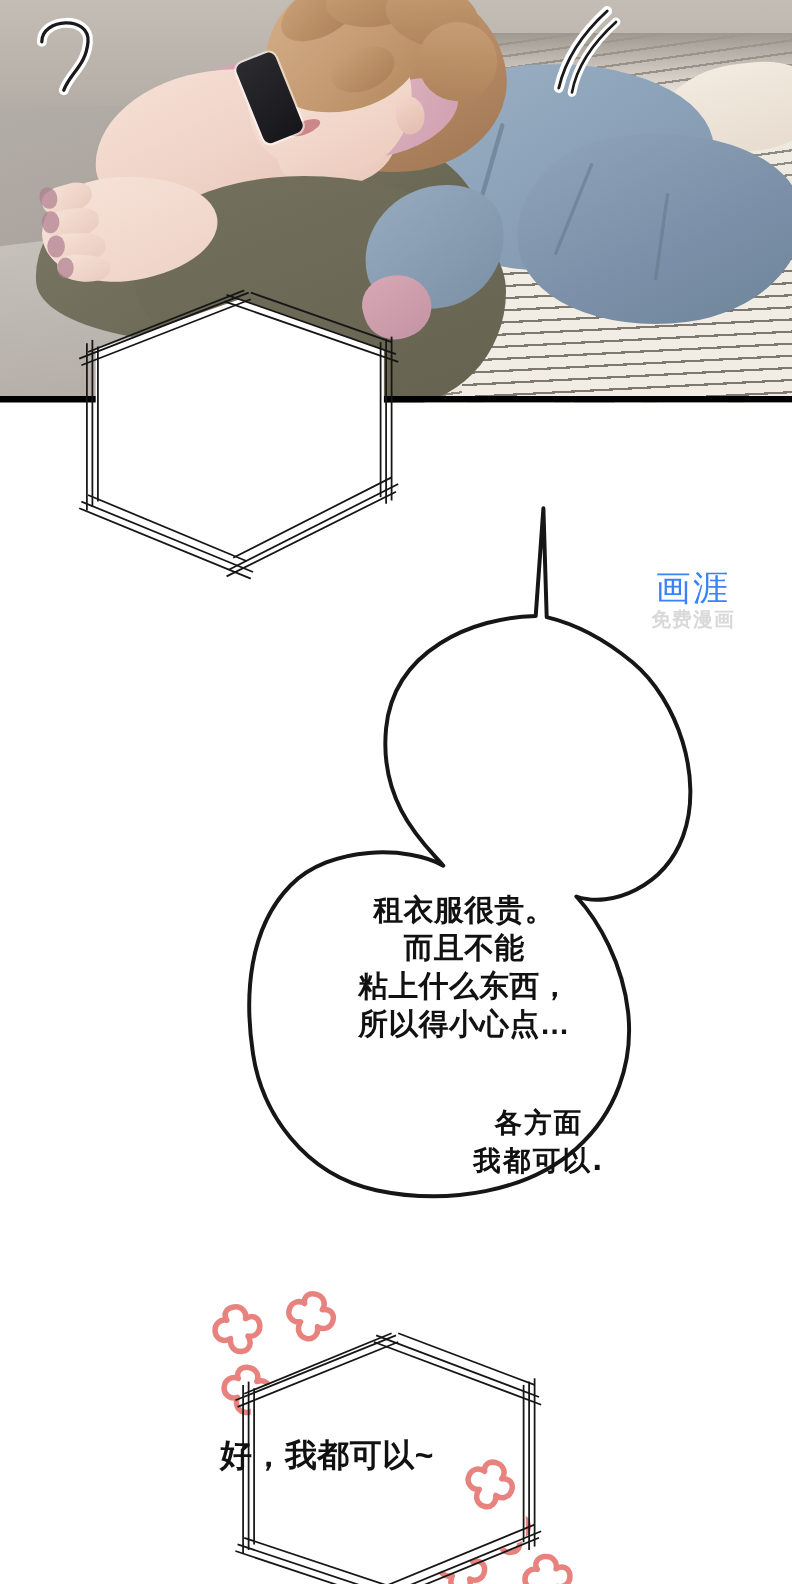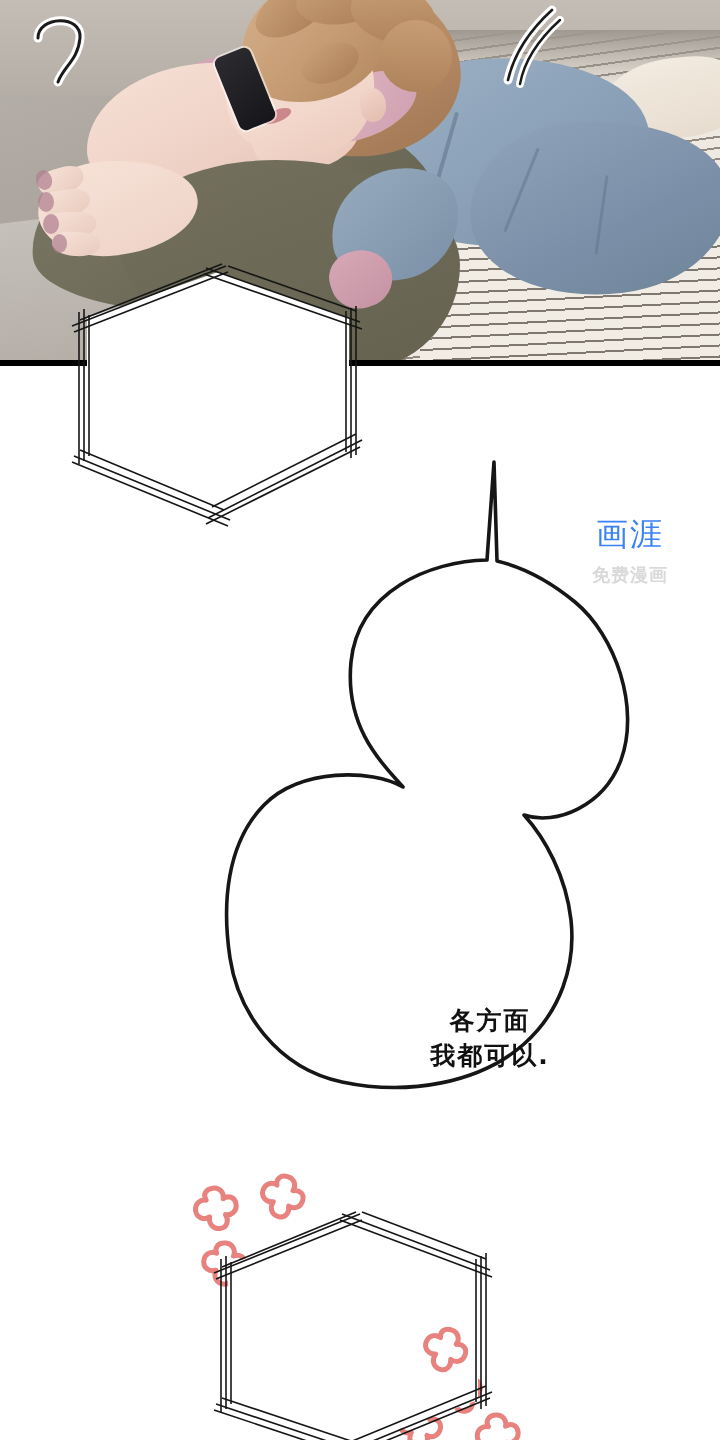--- a/index.html
+++ b/index.html
@@ -303,21 +303,21 @@
     font-weight:400;
     letter-spacing:2px;
     color:#3b82f6;
     text-shadow:
       1px 1px 0 #ffffff,
       -1px -1px 0 #ffffff,
       0 0 3px rgba(255,255,255,.9);
     line-height:1;
   }
   #watermark .wm-sub{
-    margin-top:16px;
+    margin-top:4px;
     font-size:18px;
     font-weight:700;
     letter-spacing:1px;
     color:#d9d9d9;
     text-shadow:
       1px 1px 0 #ffffff,
       -1px -1px 0 #ffffff;
     line-height:1;
   }
 </style>
@@ -493,23 +493,28 @@
       </g>
 
       <g>
         <use href="#blossom" x="446" y="1346" transform="rotate(20 446 1346)"></use>
       </g>
     </svg>
   </div>
 
 
 
+  <div class="bubble-text" id="txt-round-bottom">租衣服很贵。
+而且不能
+粘上什么东西，
+所以得小心点…</div>
 
   <div class="bubble-text" id="txt-outside">各方面
 我都可以.</div>
 
+  <div class="bubble-text" id="txt-hex2">好，我都可以~</div>
 
   <div id="watermark">
     <div class="wm-main">画涯</div>
     <div class="wm-sub">免费漫画</div>
   </div>
 
 </div>
 
 </body></html>

